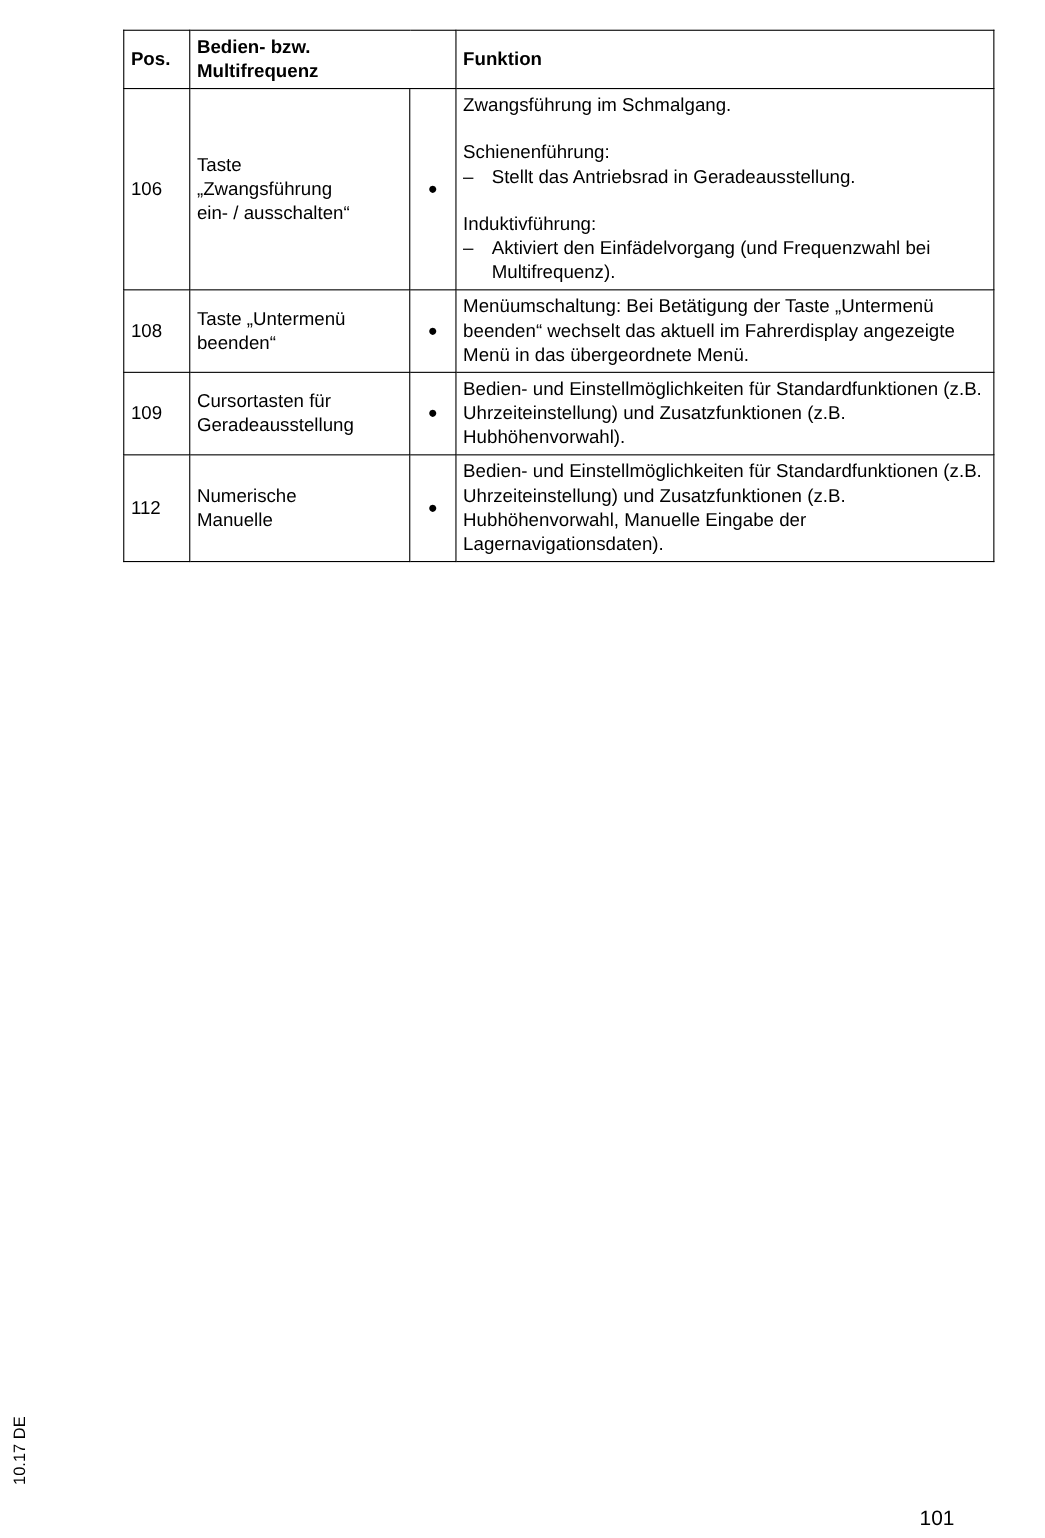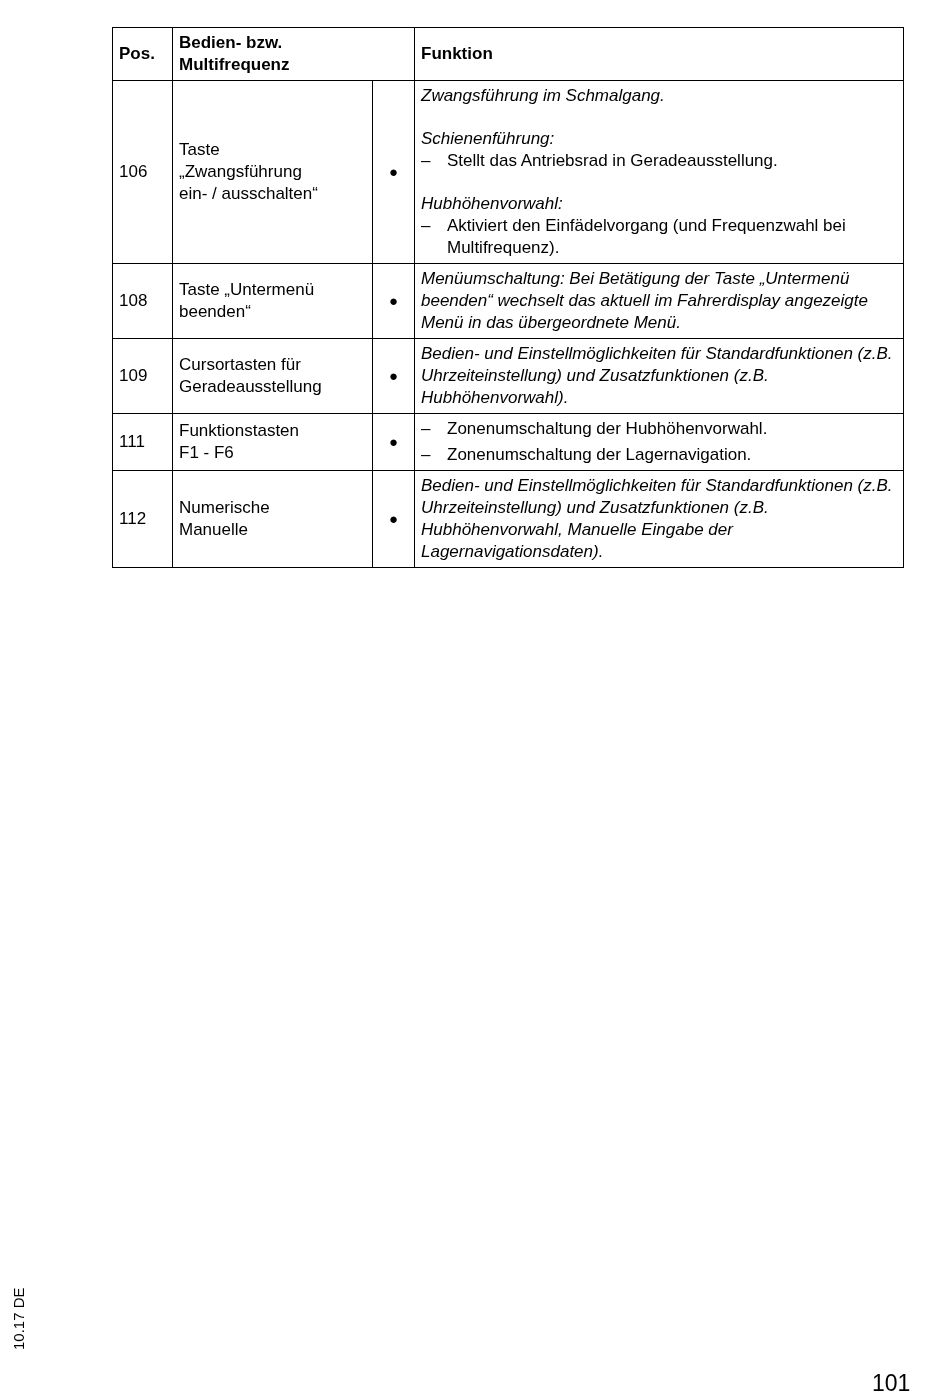--- a/index.html
+++ b/index.html
@@ -48,41 +48,41 @@
     vertical-align: middle;
   }
   td.bullet {
     text-align: center;
     vertical-align: middle;
     font-size: 15px;
   }
   td.fn {
     vertical-align: top;
   }
-  .fn-line { min-height: 22px; font-style: italic; }
+  .fn-line { min-height: 22px; }
   .spacer { height: 21px; }
   .fn-dash { display: flex; }
   .fn-dash + .fn-dash { margin-top: 4px; }
   .fn-dash .dash { flex: 0 0 26px; }
   .fn-dash .dash-text { flex: 1 1 auto; }
 
   .footer-code {
     position: absolute;
     left: 10px;
     top: 1350px;
     transform: rotate(-90deg);
     transform-origin: left top;
     font-size: 15px;
     white-space: nowrap;
   }
   .page-number {
     position: absolute;
-    left: 872px;
+    left: 836px;
     top: 1370px;
-    font-size: 23px;
+    font-size: 19px;
   }
 </style>
 </head>
 <body>
 
 <div class="page">
 
   <table class="function-table">
     <colgroup>
       <col class="c-pos">
@@ -107,21 +107,21 @@
           <td class="bullet"><span>●</span></td>
           <td class="fn">
             <div class="fn-line">Zwangsführung im Schmalgang.</div>
             <div class="spacer"></div>
             <div class="fn-line">Schienenführung:</div>
             <div class="fn-dash">
               <span class="dash">–</span>
               <span class="dash-text">Stellt das Antriebsrad in Geradeausstellung.</span>
             </div>
             <div class="spacer"></div>
-            <div class="fn-line">Hubhöhenvorwahl:</div>
+            <div class="fn-line">Induktivführung:</div>
             <div class="fn-dash">
               <span class="dash">–</span>
               <span class="dash-text">Aktiviert den Einfädelvorgang (und Frequenzwahl bei Multifrequenz).</span>
             </div>
           </td>
         </tr>
         <tr>
           <td class="pos">108</td>
           <td class="elem">Taste „Untermenü
 beenden“</td>
@@ -133,36 +133,20 @@
         <tr>
           <td class="pos">109</td>
           <td class="elem">Cursortasten für
 Geradeausstellung</td>
           <td class="bullet"><span>●</span></td>
           <td class="fn">
             <div class="fn-line">Bedien- und Einstellmöglichkeiten für Standardfunktionen (z.B. Uhrzeiteinstellung) und Zusatzfunktionen (z.B. Hubhöhenvorwahl).</div>
           </td>
         </tr>
         <tr>
-          <td class="pos">111</td>
-          <td class="elem">Funktionstasten
-F1 - F6</td>
-          <td class="bullet"><span>●</span></td>
-          <td class="fn">
-            <div class="fn-dash">
-              <span class="dash">–</span>
-              <span class="dash-text">Zonenumschaltung der Hubhöhenvorwahl.</span>
-            </div>
-            <div class="fn-dash">
-              <span class="dash">–</span>
-              <span class="dash-text">Zonenumschaltung der Lagernavigation.</span>
-            </div>
-          </td>
-        </tr>
-        <tr>
           <td class="pos">112</td>
           <td class="elem">Numerische
 Manuelle</td>
           <td class="bullet"><span>●</span></td>
           <td class="fn">
             <div class="fn-line">Bedien- und Einstellmöglichkeiten für Standardfunktionen (z.B. Uhrzeiteinstellung) und Zusatzfunktionen (z.B. Hubhöhenvorwahl, Manuelle Eingabe der Lagernavigationsdaten).</div>
           </td>
         </tr>
       </tbody>
   </table>

